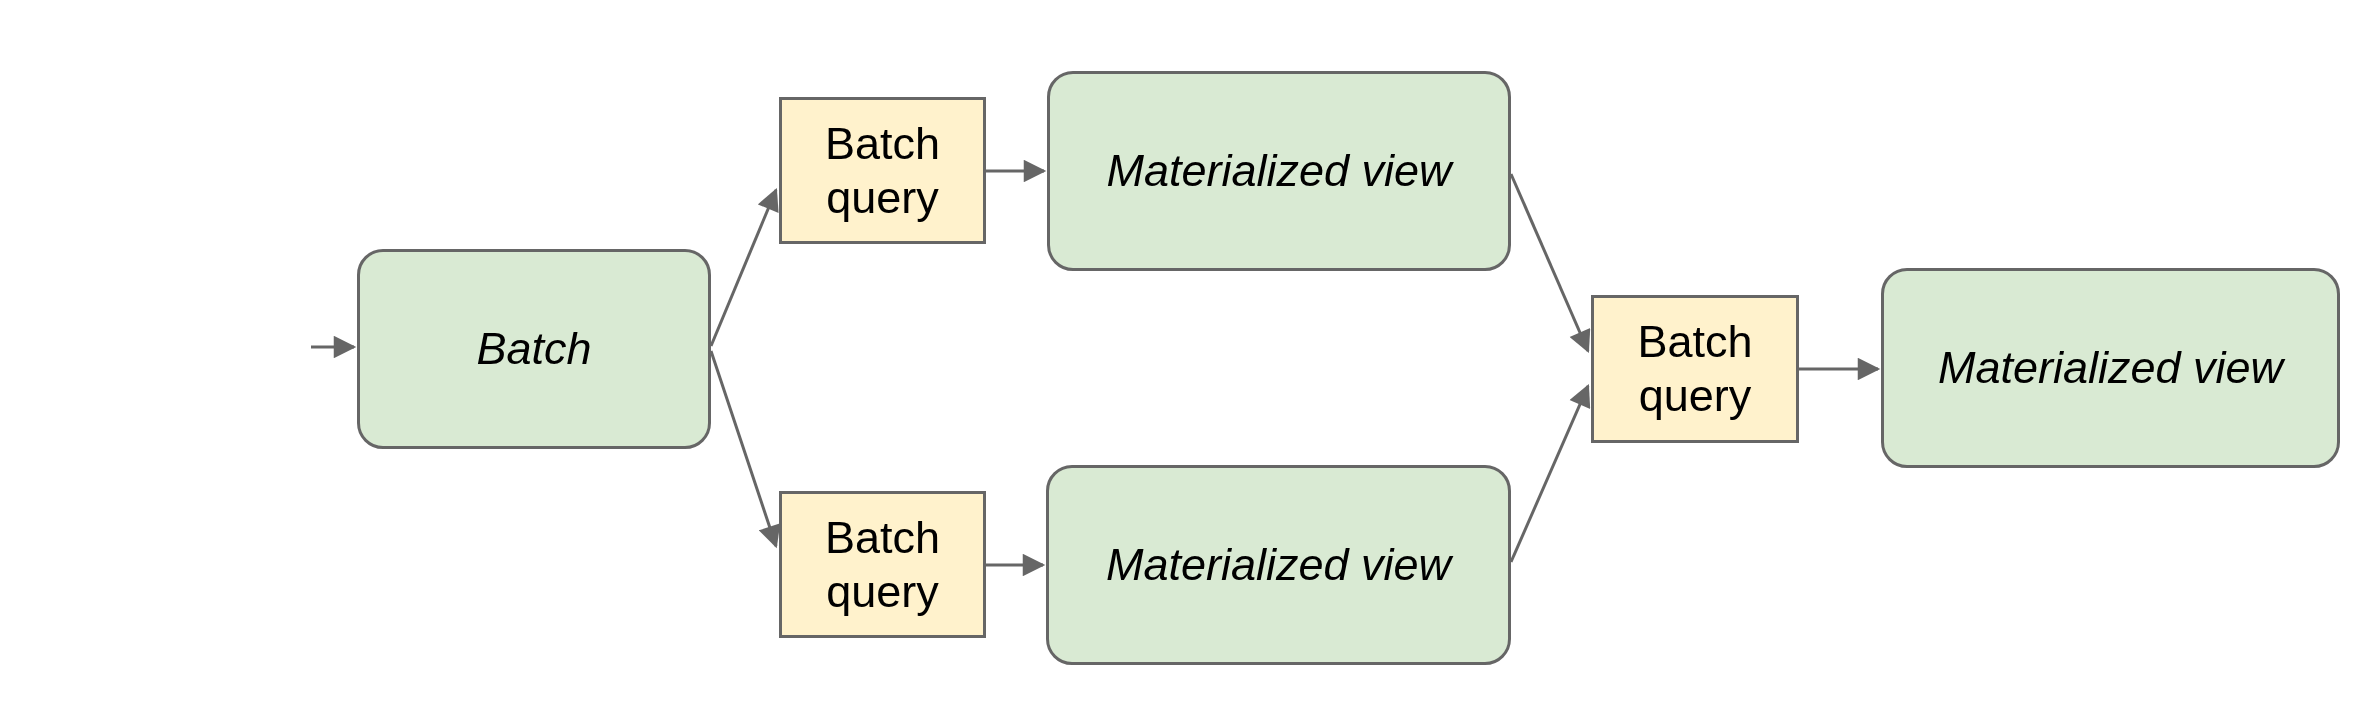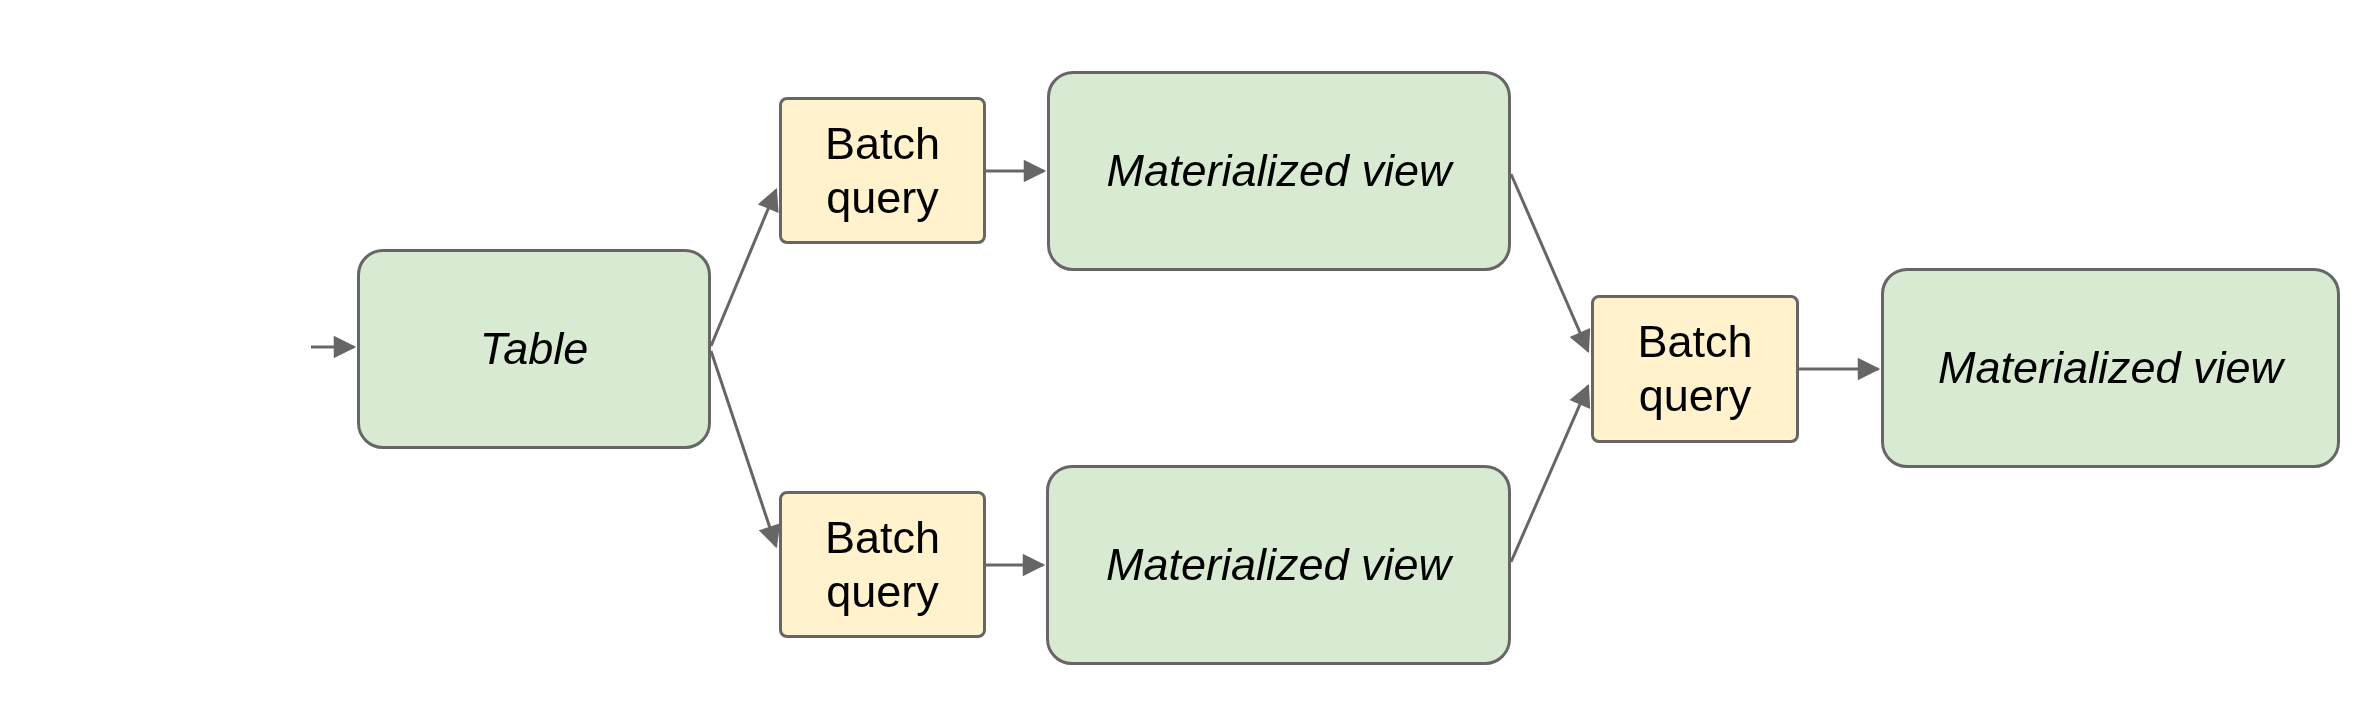--- a/index.html
+++ b/index.html
@@ -35,21 +35,21 @@
     justify-content: center;
     text-align: center;
     border: 3px solid #666666;
     color: #000000;
     font-size: 45px;
     line-height: 1.2;
     padding: 0 4px;
   }
   .node.query {
     background: #fff2cc;
-    border-radius: 8px;
+    border-radius: 0;
   }
   .node.view {
     background: #d9ead3;
     border-radius: 26px;
     font-style: italic;
   }
   .node .label {
     display: block;
     width: 100%;
   }
@@ -70,21 +70,21 @@
     <line x1="711" y1="351" x2="776" y2="546" marker-end="url(#arrowhead)"></line>
     <line x1="986" y1="171" x2="1044" y2="171" marker-end="url(#arrowhead)"></line>
     <line x1="986" y1="565" x2="1043" y2="565" marker-end="url(#arrowhead)"></line>
     <line x1="1511" y1="174" x2="1588" y2="351" marker-end="url(#arrowhead)"></line>
     <line x1="1511" y1="562" x2="1588" y2="386" marker-end="url(#arrowhead)"></line>
     <line x1="1799" y1="369" x2="1878" y2="369" marker-end="url(#arrowhead)"></line>
   </svg>
 
 
   <div class="node view" style="left:357px;  top:249px; width:354px; height:200px;">
-    <span class="label">Table</span>
+    <span class="label">Batch</span>
   </div>
 
   <div class="node query" style="left:779px;  top:97px;  width:207px; height:147px;">
     <span class="label">Batch query</span>
   </div>
 
   <div class="node view" style="left:1047px; top:71px;  width:464px; height:200px;">
     <span class="label">Materialized view</span>
   </div>
 

